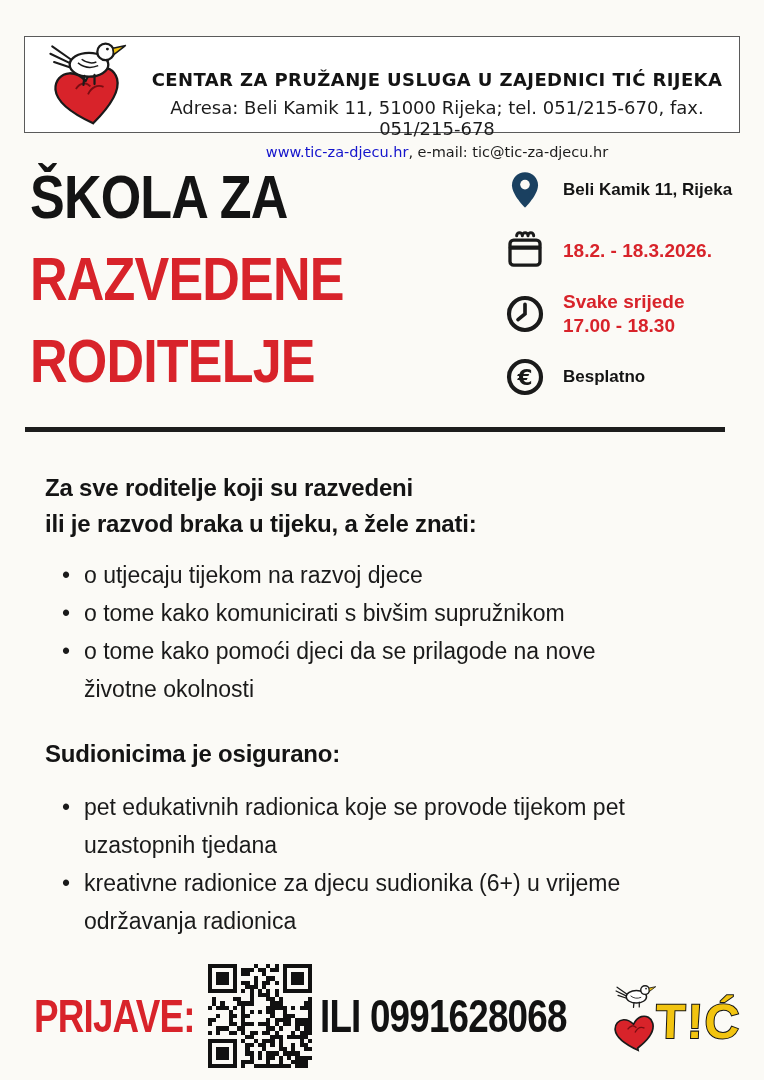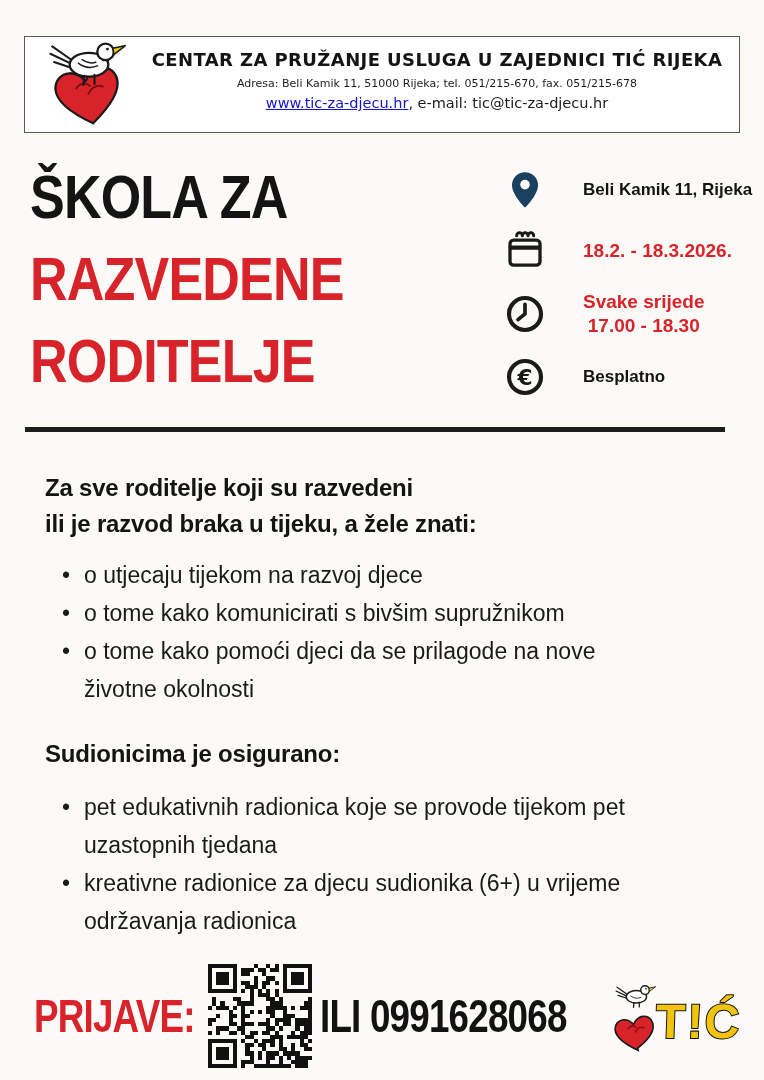--- a/index.html
+++ b/index.html
@@ -22,43 +22,43 @@
   }
   .header-logo {
     position: absolute; left: 12px; top: 2px;
     width: 104px; height: 92px;
   }
   .header-text {
     position: absolute; left: 118px; top: 8px; width: 588px;
     text-align: center;
     font-family: "DejaVu Sans", sans-serif;
   }
-  .org-name { font-size: 18px; font-weight: bold; letter-spacing: 0.4px; margin-top: 4px; }
-  .address-line { font-size: 11px; margin-top: 7px; color: #1c1c1c; }
+  .org-name { font-size: 18px; font-weight: bold; letter-spacing: 0.4px; margin-top: 24px; }
+  .address-line { font-size: 18px; margin-top: 7px; color: #1c1c1c; }
   .link-line { font-size: 14.5px; margin-top: 5px; color: #1c1c1c; }
-  .website-link { color: #1414cc; text-decoration: underline; cursor: pointer; }
+  .website-link { color: #1414cc; cursor: pointer; }
 
   
   .title-block { position: absolute; left: 30px; top: 156px; }
   .title-line {
     font-size: 62px; font-weight: bold; line-height: 82px;
     letter-spacing: -1px; white-space: nowrap;
     transform: scaleX(0.84); transform-origin: left center;
   }
   .title-line.black { color: #141414; }
   .title-line.red { color: #d8232a; }
 
   
   .info-panel { position: absolute; left: 503px; top: 168px; width: 250px; }
-  .info-row { display: flex; align-items: center; min-height: 44px; margin-bottom: 17px; gap: 20px; }
+  .info-row { display: flex; align-items: center; min-height: 44px; margin-bottom: 17px; }
   .info-icon { width: 44px; display: flex; justify-content: center; align-items: center; flex: none; }
   .info-text { margin-left: 16px; font-weight: bold; }
   .info-text.black { font-size: 17px; color: #141414; }
   .info-text.red { font-size: 19px; color: #d8232a; }
-  .info-text .line { display: block; line-height: 24px; text-align: center; }
+  .info-text .line { display: block; line-height: 24px; }
 
   
   .divider {
     position: absolute; left: 25px; top: 427px;
     width: 700px; height: 5px; background: #1d1d1d;
   }
 
   
   .intro { position: absolute; left: 45px; top: 470px; font-size: 24px; font-weight: bold; line-height: 36px; letter-spacing: -0.2px; }
   .bullets { position: absolute; left: 58px; list-style: none; }

